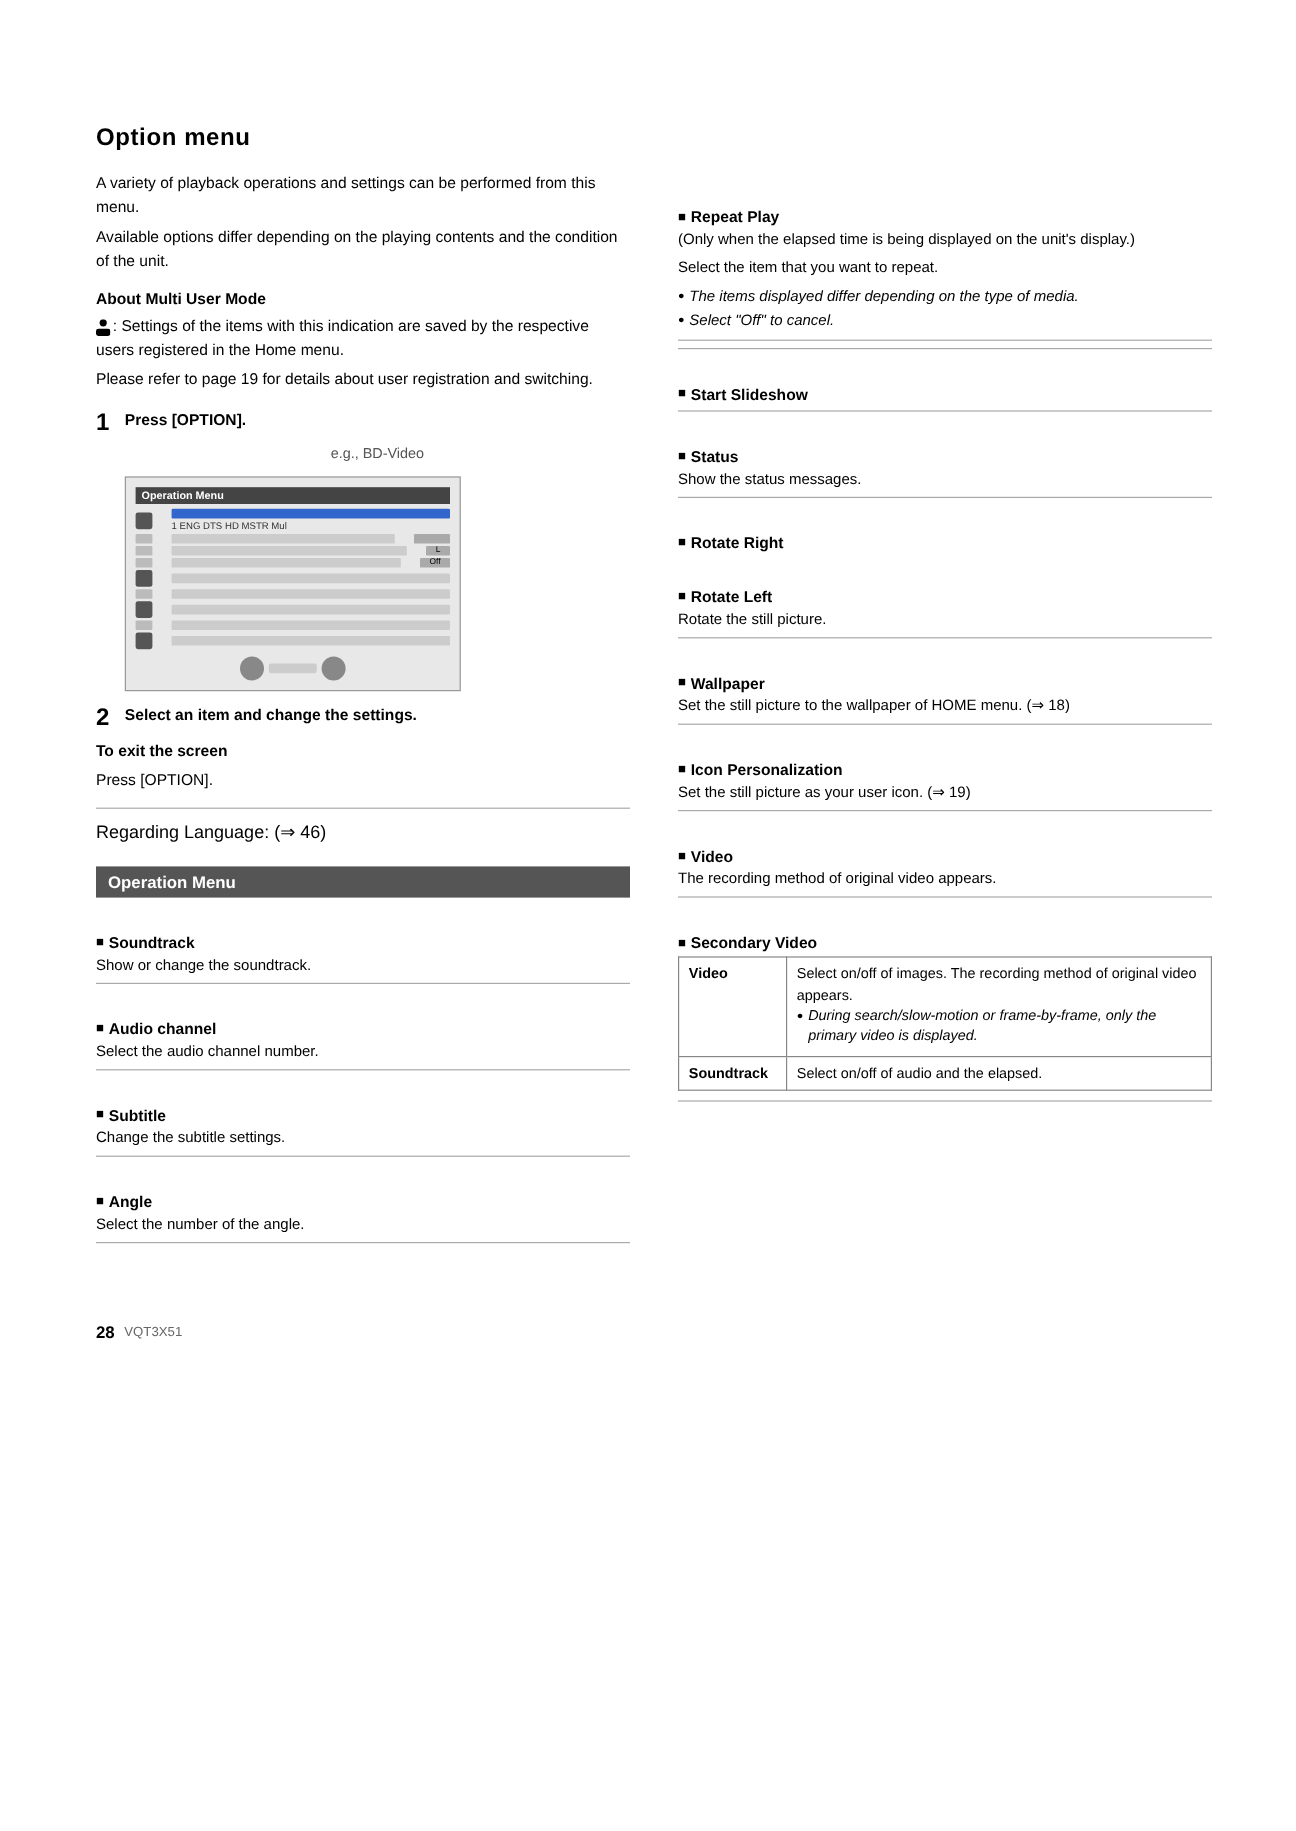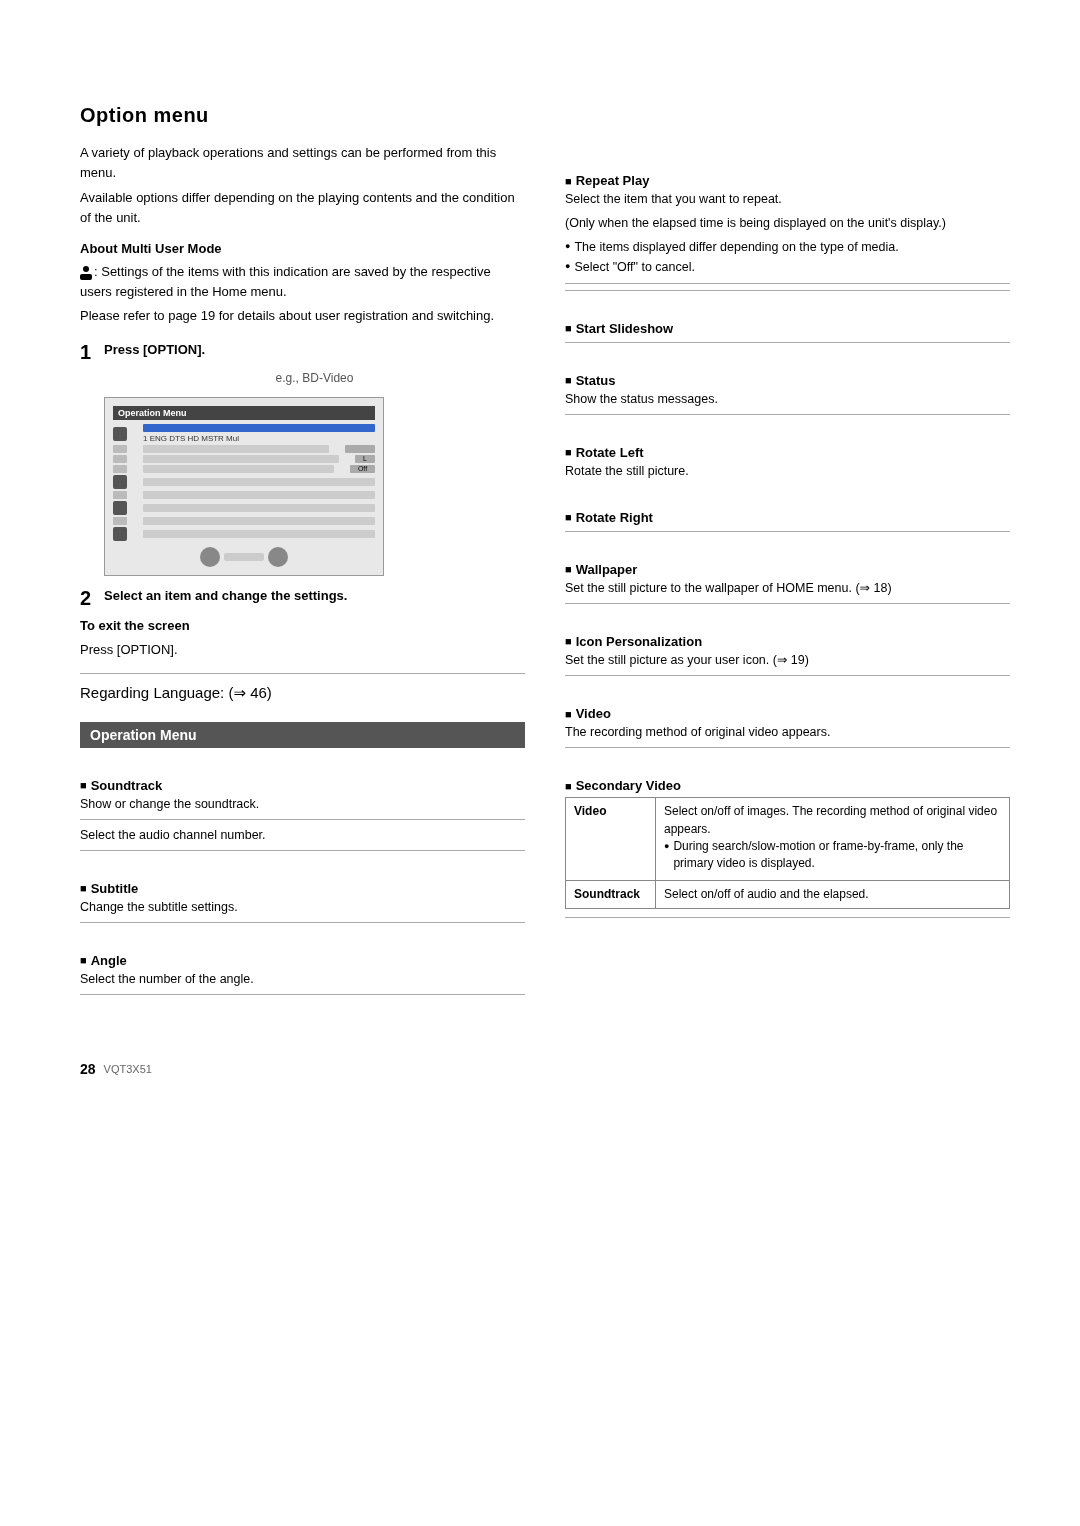--- a/index.html
+++ b/index.html
@@ -140,20 +140,21 @@
       line-height: 1.45;
       margin-top: 2px;
       margin-bottom: 6px;
     }
     .bullet-item {
       font-size: 12.5px;
       line-height: 1.45;
       display: flex;
       gap: 4px;
       margin-bottom: 2px;
+      font-style: italic;
     }
     .bullet-item::before {
       content: '●';
       font-size: 9px;
       margin-top: 2px;
       flex-shrink: 0;
     }
     hr.divider {
       border: none;
       border-top: 1px solid #aaa;
@@ -298,20 +299,21 @@
     <div class="operation-section">
       <div class="operation-header">Operation Menu</div>
 
       <div class="menu-item-row">
         <div class="menu-item-title">Soundtrack</div>
         <div class="menu-item-desc">Show or change the soundtrack.</div>
       </div>
       <hr class="divider">
 
       <div class="menu-item-row">
+        <div class="menu-item-title">Audio channel</div>
         <div class="menu-item-desc">Select the audio channel number.</div>
       </div>
       <hr class="divider">
 
       <div class="menu-item-row">
         <div class="menu-item-title">Subtitle</div>
         <div class="menu-item-desc">Change the subtitle settings.</div>
       </div>
       <hr class="divider">
 
@@ -321,46 +323,46 @@
       </div>
       <hr class="divider">
     </div>
 
   </div>
 
   <div class="col-right">
 
     <div class="menu-item-row">
       <div class="menu-item-title">Repeat Play</div>
+      <div class="menu-item-desc">(Only when the elapsed time is being displayed on the unit's display.)</div>
       <div class="menu-item-desc">Select the item that you want to repeat.</div>
-      <div class="menu-item-desc">(Only when the elapsed time is being displayed on the unit's display.)</div>
       <div class="bullet-item">The items displayed differ depending on the type of media.</div>
       <div class="bullet-item">Select "Off" to cancel.</div>
     </div>
     <hr class="divider">
 
     <hr class="divider">
 
     <div class="menu-item-row">
       <div class="menu-item-title">Start Slideshow</div>
     </div>
     <hr class="divider">
 
     <div class="menu-item-row">
       <div class="menu-item-title">Status</div>
       <div class="menu-item-desc">Show the status messages.</div>
     </div>
     <hr class="divider">
 
     <div class="menu-item-row">
+      <div class="menu-item-title">Rotate Right</div>
+    </div>
+    <div class="menu-item-row">
       <div class="menu-item-title">Rotate Left</div>
       <div class="menu-item-desc">Rotate the still picture.</div>
-    </div>
-    <div class="menu-item-row">
-      <div class="menu-item-title">Rotate Right</div>
     </div>
     <hr class="divider">
 
     <div class="menu-item-row">
       <div class="menu-item-title">Wallpaper</div>
       <div class="menu-item-desc">Set the still picture to the wallpaper of HOME menu. (⇒ 18)</div>
     </div>
     <hr class="divider">
 
     <div class="menu-item-row">

